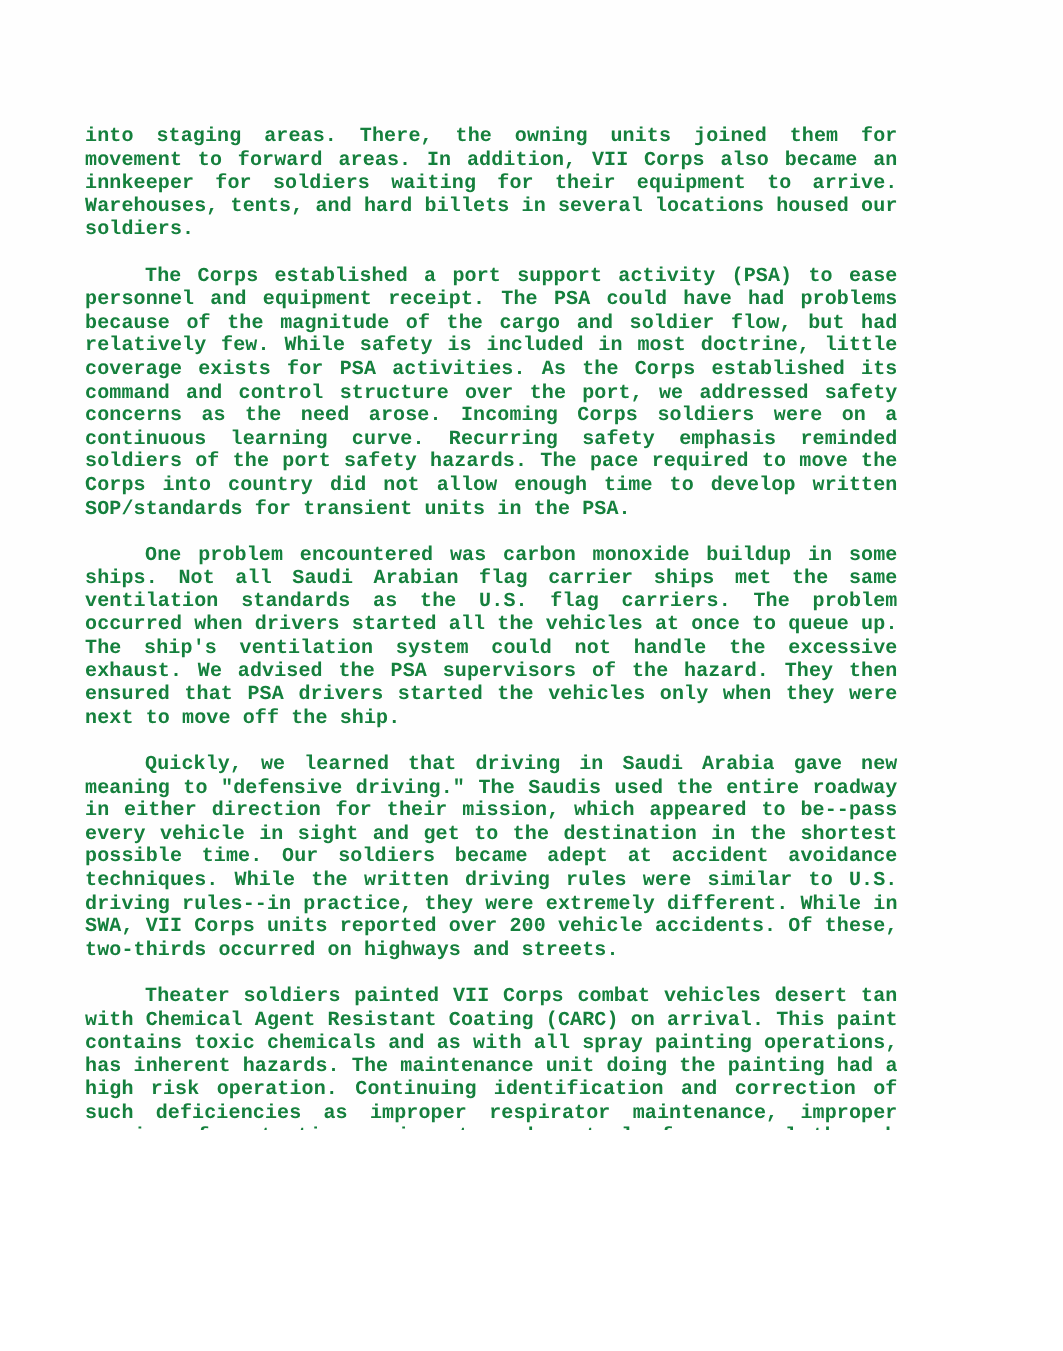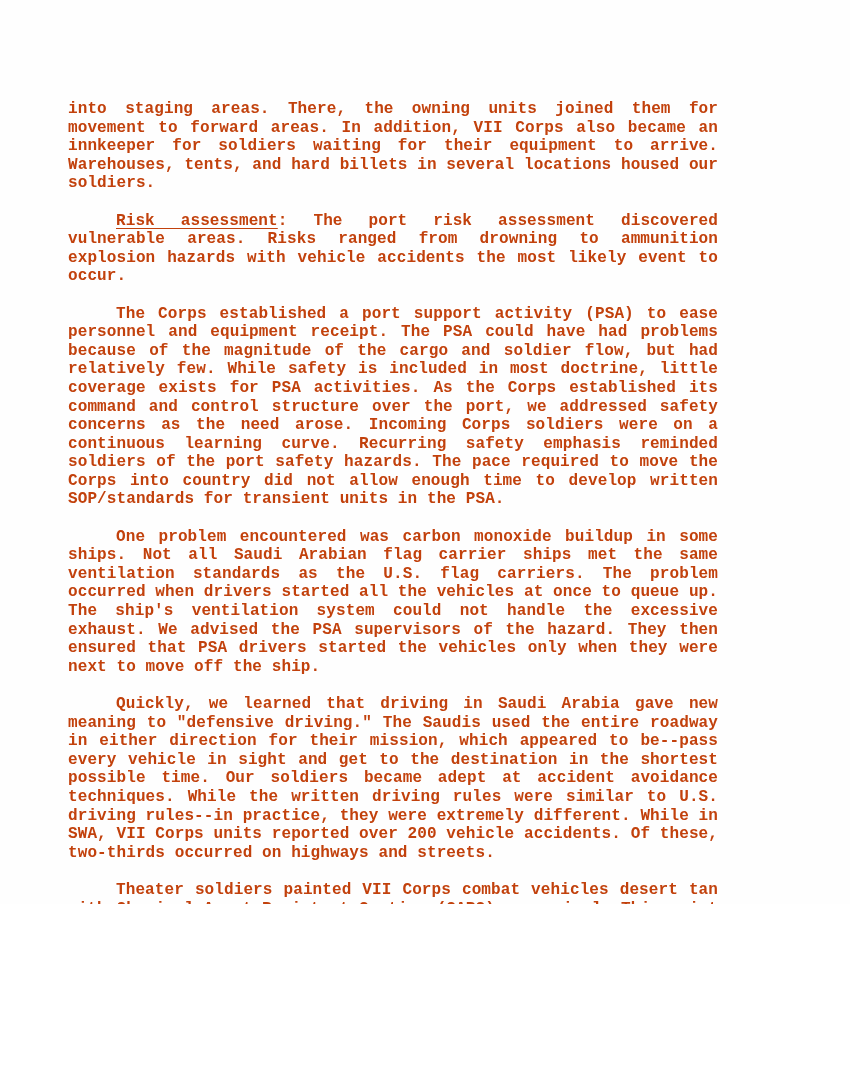--- a/index.html
+++ b/index.html
@@ -6,21 +6,21 @@
     margin: 0;
     padding: 0;
     background: #ffffff;
   }
   .page {
     position: relative;
     width: 850px;
     height: 904px;
     background: #fefefe;
     font-family: "Liberation Mono", "DejaVu Sans Mono", monospace;
-    color: #c2410c;
+    color: #15803d;
     overflow: hidden;
   }
   .content {
     position: absolute;
     left: 68px;
     top: 100px;
     width: 650px;
     font-size: 16px;
     font-weight: 700;
     line-height: 18.6px;
@@ -41,23 +41,20 @@
 </head>
 <body>
 
 <div class="page">
   <div class="content">
 
     <p class="para">
       <span>into staging areas.  There, the owning units joined them for movement to forward areas.  In addition, VII Corps also became an innkeeper for soldiers waiting for their equipment to arrive.  Warehouses, tents, and hard billets in several locations housed our soldiers.</span>
     </p>
 
-    <p class="para indented">
-      <span class="underline">Risk assessment</span><span>:  The port risk assessment discovered vulnerable areas.  Risks ranged from drowning to ammunition explosion hazards with vehicle accidents the most likely event to occur.</span>
-    </p>
 
     <p class="para indented">
       <span>The Corps established a port support activity (PSA) to ease personnel and equipment receipt.  The PSA could have had problems because of the magnitude of the cargo and soldier flow, but had relatively few.  While safety is included in most doctrine, little coverage exists for PSA activities.  As the Corps established its command and control structure over the port, we addressed safety concerns as the need arose.  Incoming Corps soldiers were on a continuous learning curve.  Recurring safety emphasis reminded soldiers of the port safety hazards.  The pace required to move the Corps into country did not allow enough time to develop written SOP/standards for transient units in the PSA.</span>
     </p>
 
     <p class="para indented">
       <span>One problem encountered was carbon monoxide buildup in some ships.  Not all Saudi Arabian flag carrier ships met the same ventilation standards as the U.S. flag carriers.  The problem occurred when drivers started all the vehicles at once to queue up.  The ship's ventilation system could not handle the excessive exhaust.  We advised the PSA supervisors of the hazard.  They then ensured that PSA drivers started the vehicles only when they were next to move off the ship.</span>
     </p>
 
     <p class="para indented">

